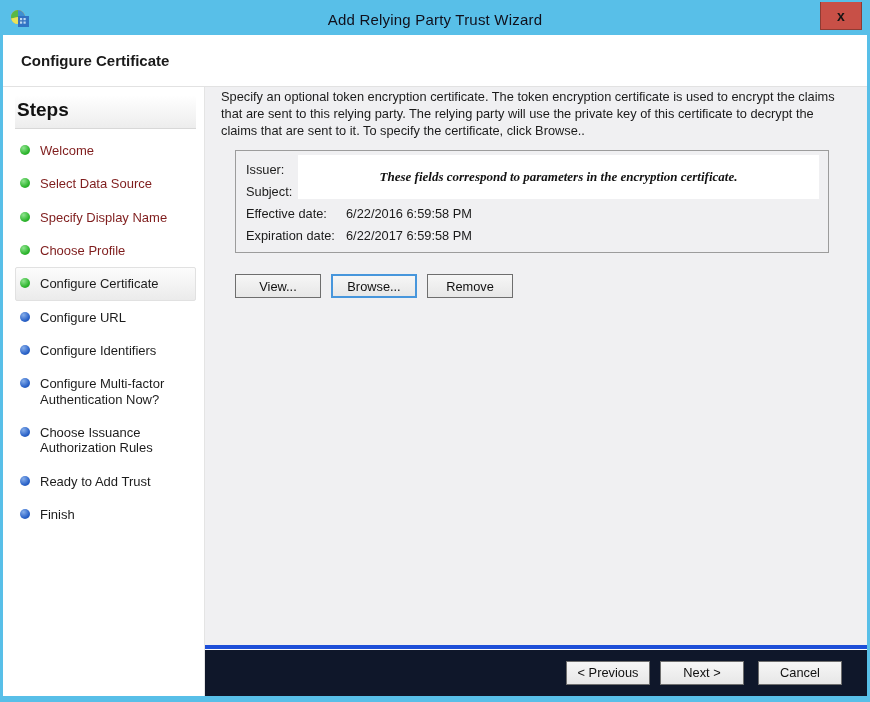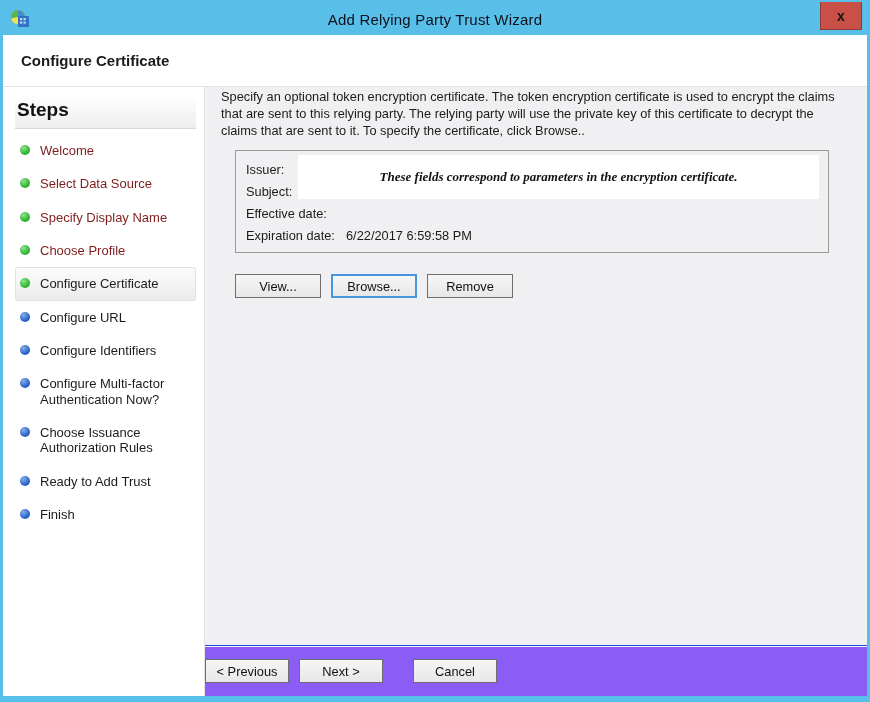--- a/index.html
+++ b/index.html
@@ -114,28 +114,28 @@
     font-family:"Liberation Sans", sans-serif;
     font-size:12.8px; color:#111;
     display:inline-flex; align-items:center; justify-content:center;
     padding:0 10px; cursor:default;
   }
   .btn.focused { border:2px solid #4796dc; }
 
   
   .footer {
     flex:0 0 51px;
-    border-top:1px solid #1d4ed8;
+    border-top:4px solid #1d4ed8;
     box-shadow:inset 0 1px 0 #fafafa;
-    display:flex; align-items:center; 
+    display:flex; align-items:center; justify-content:flex-end;
     padding-right:25px; gap:10px;
-    background:#8b5cf6;
+    background:#0f172a;
   }
   .footer .btn { min-width:84px; }
-  .footer .btn.cancel { margin-left:20px; }
+  .footer .btn.cancel { margin-left:4px; }
 </style>
 </head>
 <body>
 
 <div class="window">
 
   <div class="titlebar">
     <svg class="app-icon" viewBox="0 0 20 20">
       <circle cx="8" cy="8" r="7" fill="#e8a33d"></circle>
       <path d="M8 1 A7 7 0 0 0 1.2 9.5 L8 8 Z" fill="#58b847"></path>
@@ -215,20 +215,21 @@
           <div class="cert-row">
             <span class="cert-label">Issuer:</span>
             <span class="cert-value"></span>
           </div>
           <div class="cert-row">
             <span class="cert-label">Subject:</span>
             <span class="cert-value"></span>
           </div>
           <div class="cert-row">
             <span class="cert-label">Effective date:</span>
+            <span class="cert-value">6/22/2016 6:59:58 PM</span>
           </div>
           <div class="cert-row">
             <span class="cert-label">Expiration date:</span>
             <span class="cert-value">6/22/2017 6:59:58 PM</span>
           </div>
           <div class="annotation">These fields correspond to parameters in the encryption certificate.</div>
         </div>
 
         <div class="cert-actions">
           <button class="btn">View...</button>

